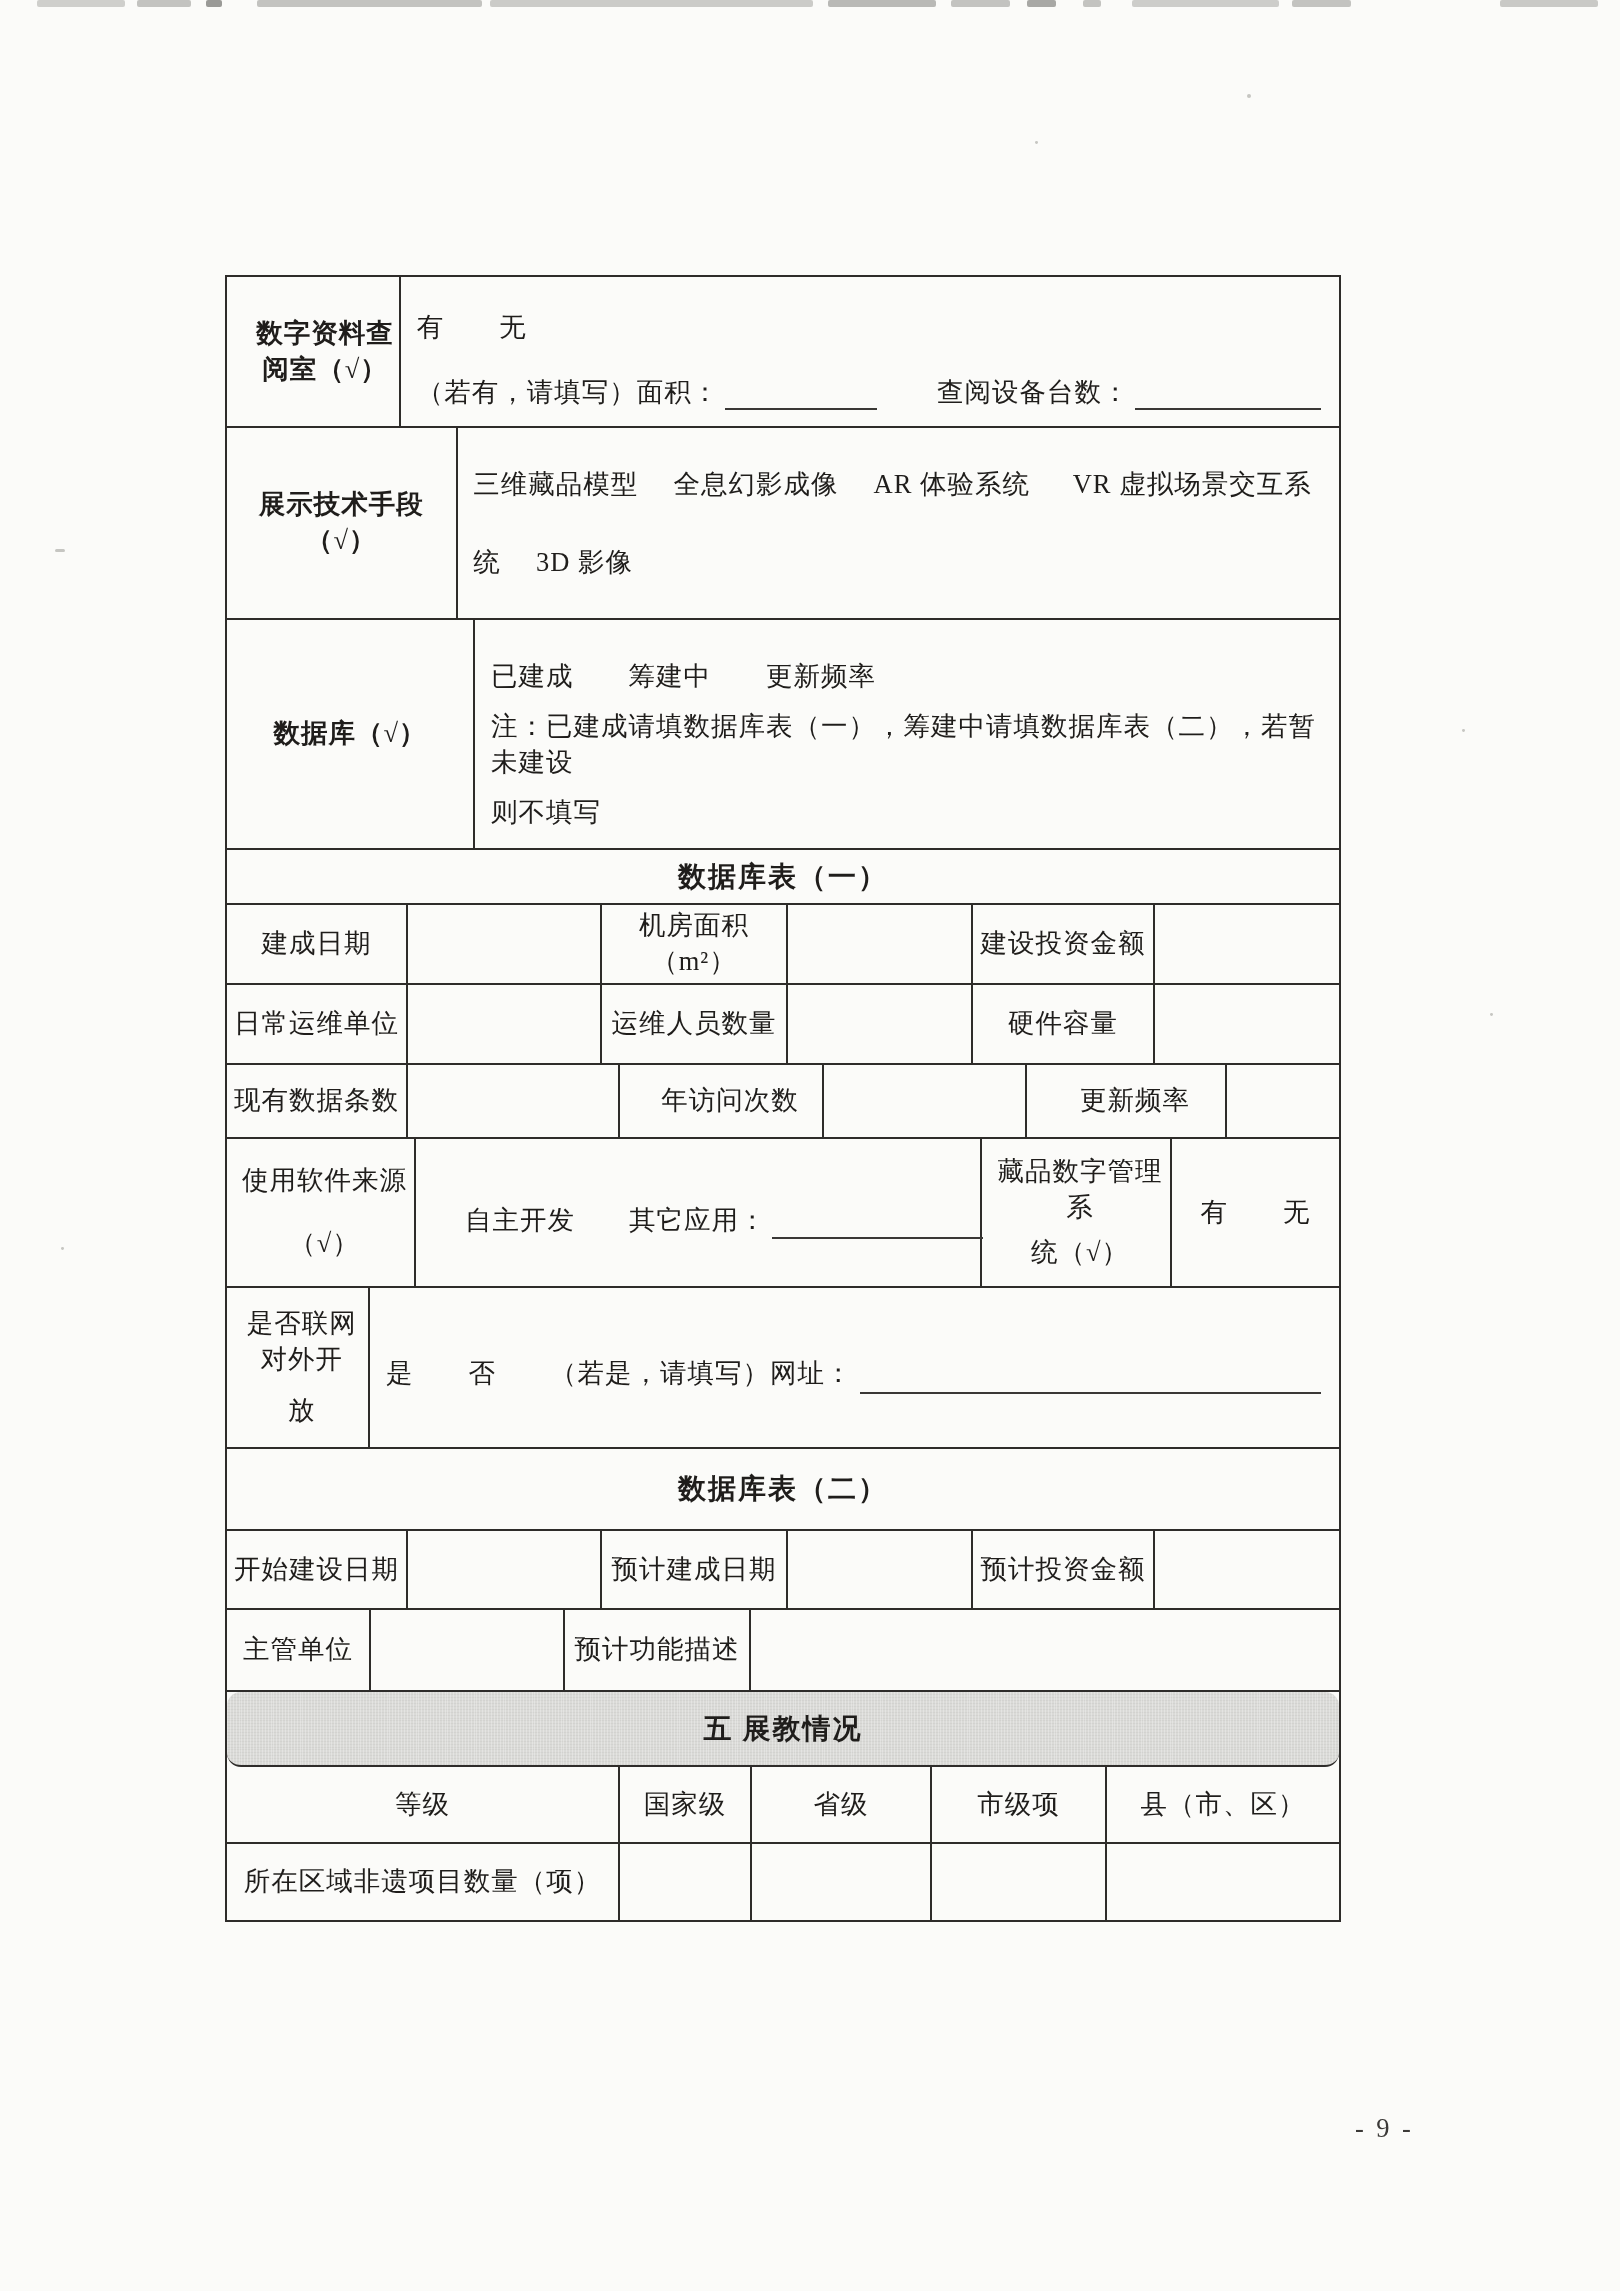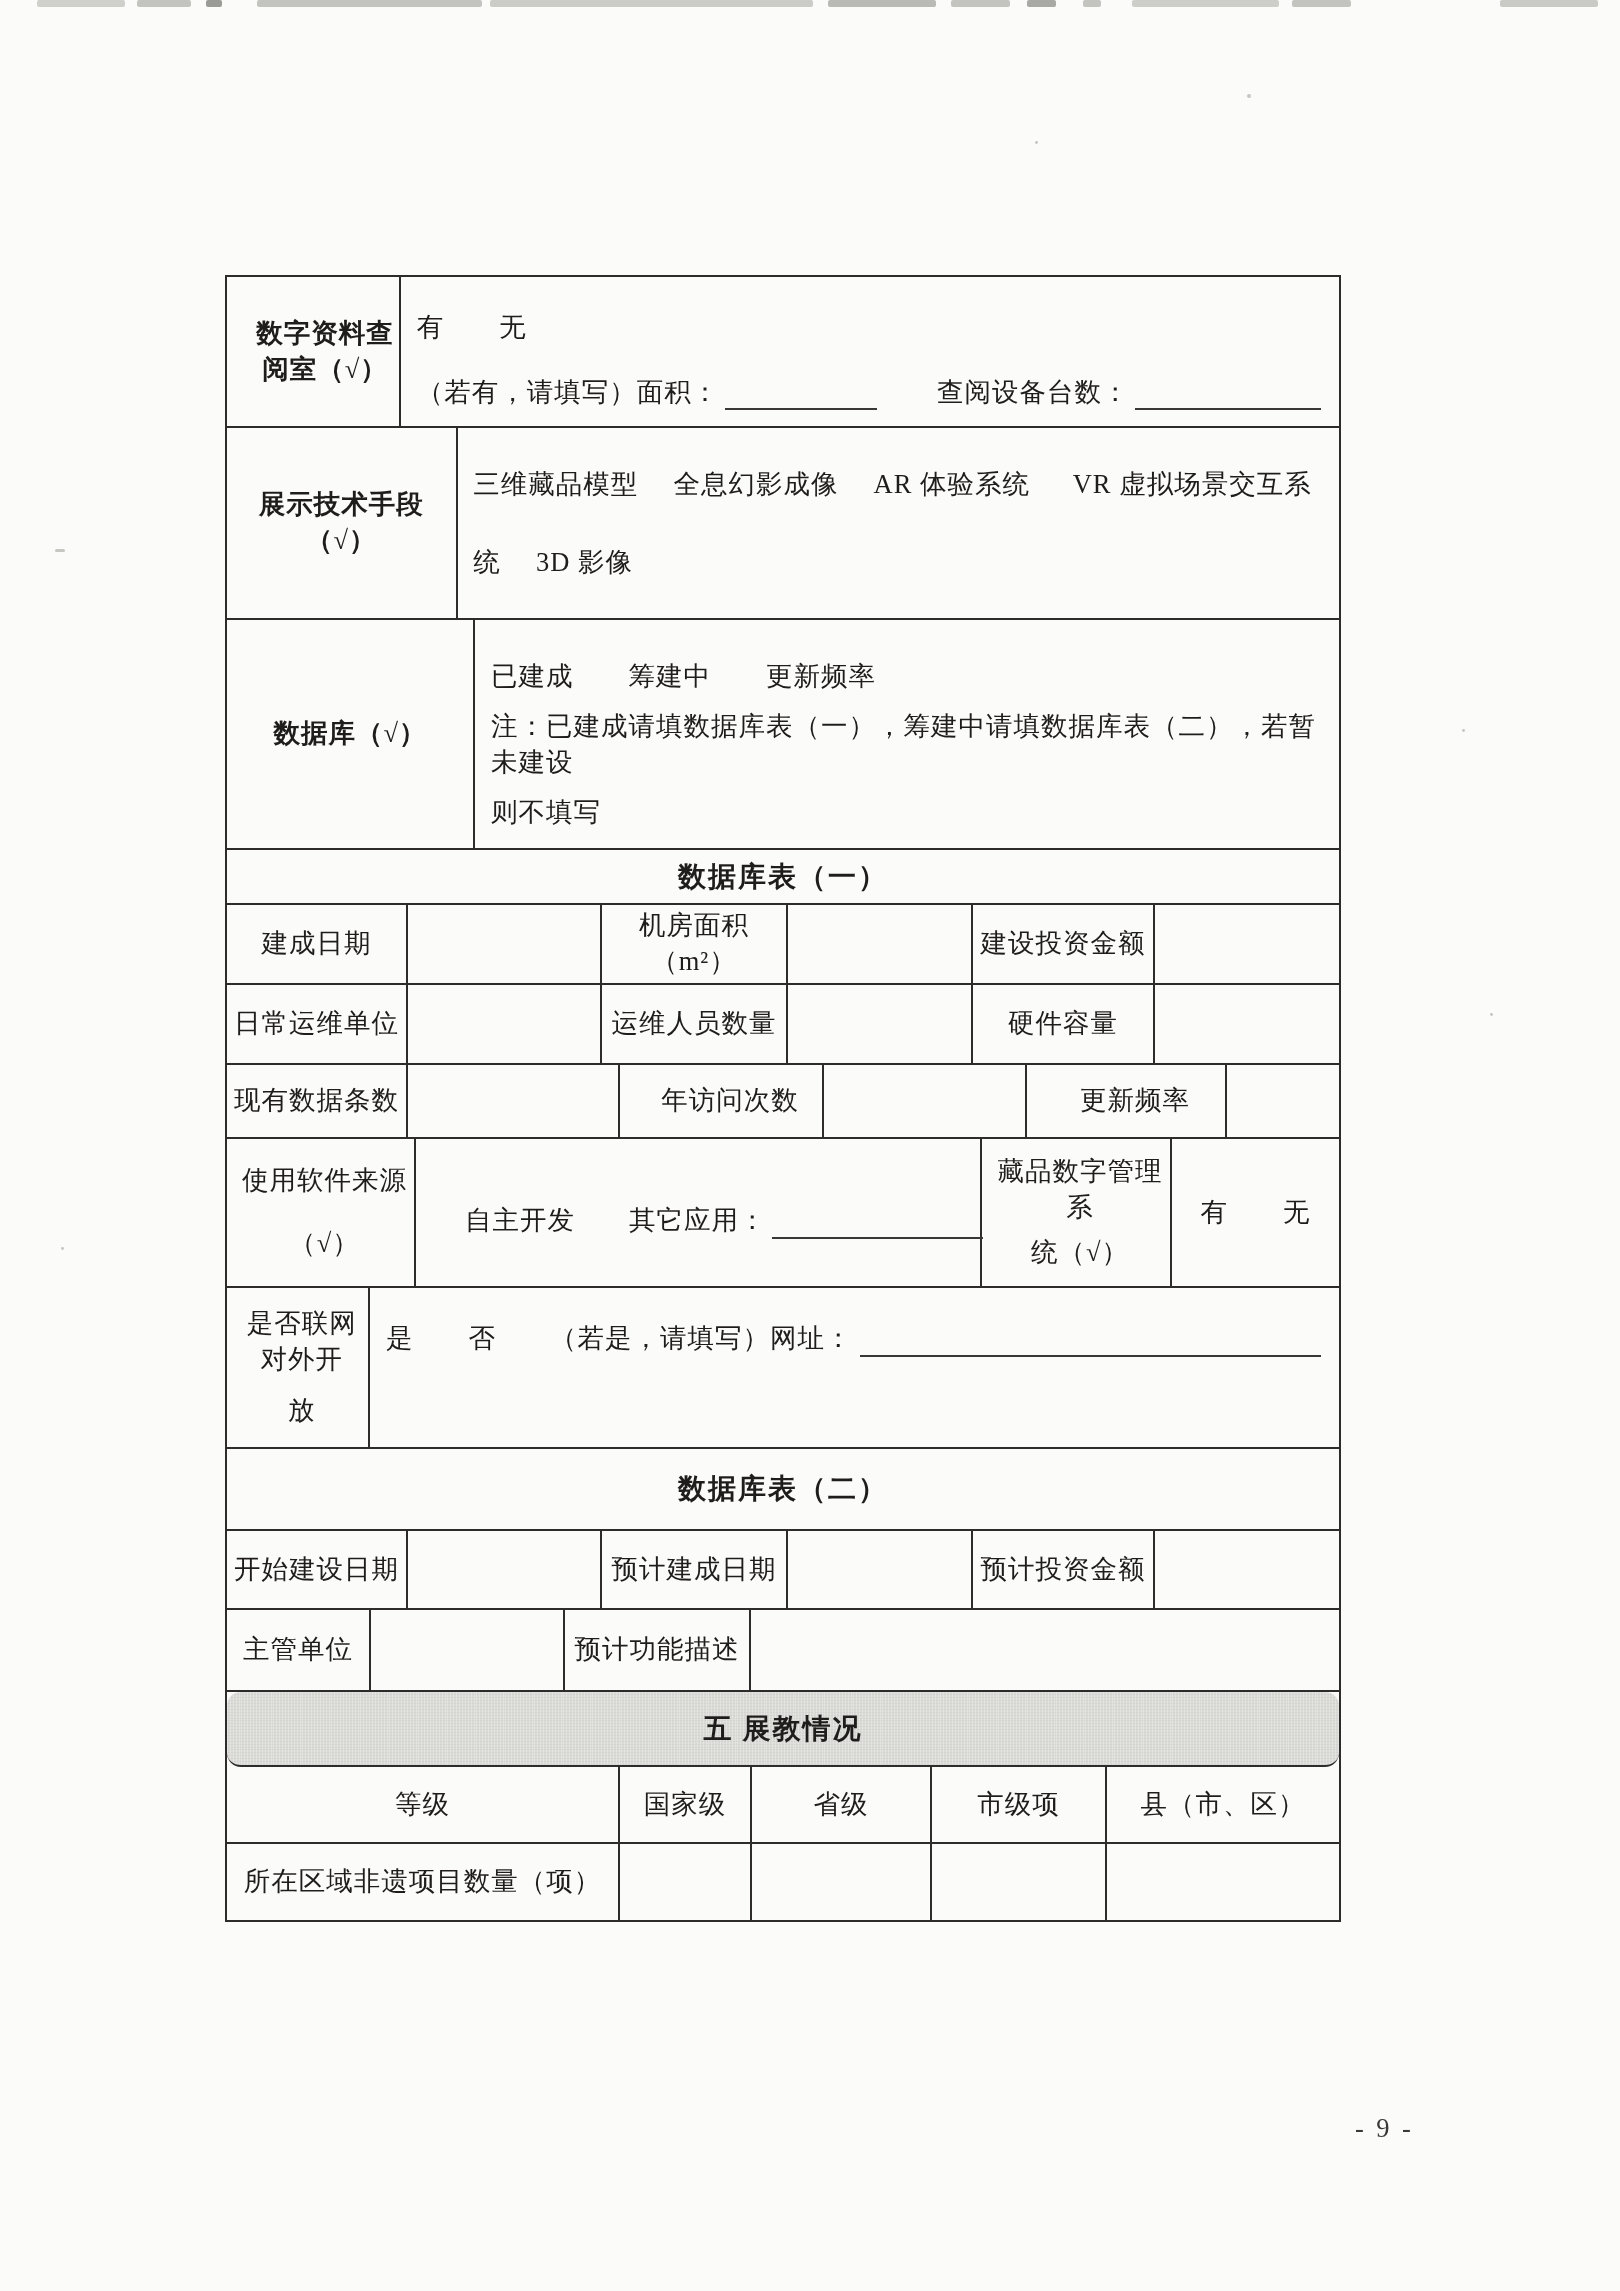--- a/index.html
+++ b/index.html
@@ -168,21 +168,21 @@
       <span>统（√）</span>
     </div>
     <div class="cell grow">有　　无</div>
   </div>
 
   <div class="row" style="height:161px;">
     <div class="cell label-2line" style="width:181px;">
       <span>是否联网对外开</span>
       <span>放</span>
     </div>
-    <div class="cell grow content" style="justify-content:flex-start;">
+    <div class="cell grow content" style="justify-content:center;font-family:Liberation Mono, monospace;">
       <div class="hline">
         <span>是　　否</span>
         <span class="gap55">（若是，请填写）网址：</span>
           <span class="uline u470"></span>
       </div>
     </div>
   </div>
 
   <div class="row" style="height:82px;">
     <div class="cell grow section-title" style="height:auto;">数据库表（二）</div>

